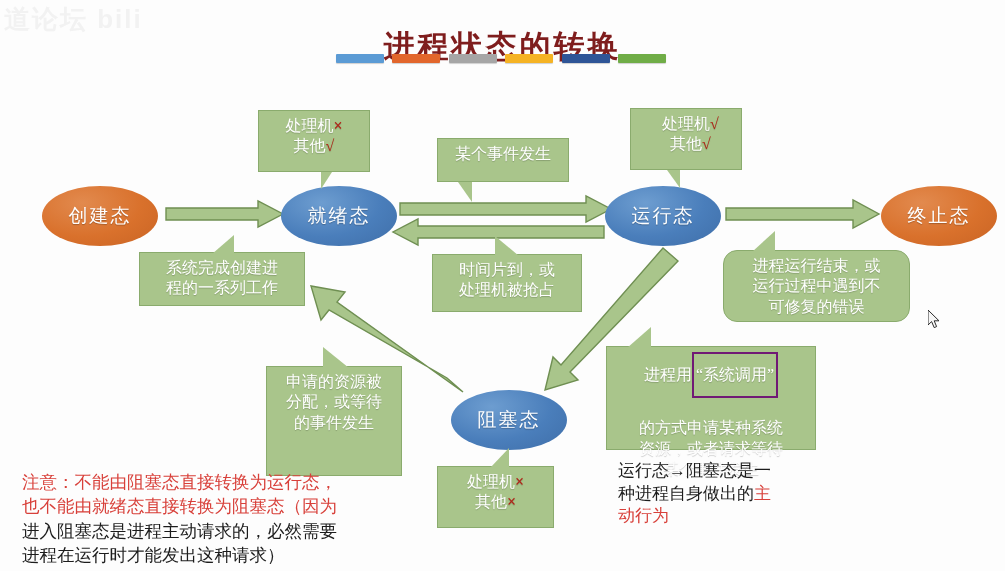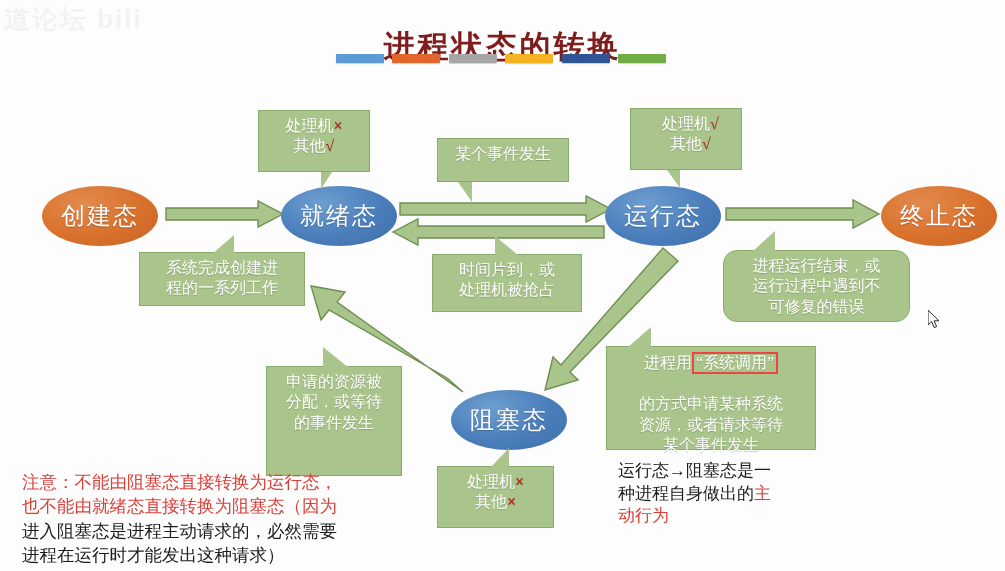--- a/index.html
+++ b/index.html
@@ -18,21 +18,21 @@
   .title{position:absolute;left:0;top:6px;width:1005px;text-align:center;
          font-size:31px;color:#7f1d1d;letter-spacing:3px;
          font-family:"Liberation Serif",serif;font-weight:600;margin-top:20px;}
   .bars{position:absolute;left:336px;top:54px;width:330px;height:10px;
         display:flex;justify-content:space-between;}
   .bars i{display:block;width:48px;height:9px;border-radius:1px;
           box-shadow:0 1px 1px rgba(0,0,0,.18);}
 
   
   .node{position:absolute;border-radius:50%;display:flex;align-items:center;
-        justify-content:center;color:#fff;font-size:24px;letter-spacing:2px;
+        justify-content:center;color:#fff;font-size:19px;letter-spacing:2px;
         text-shadow:0 1px 1px rgba(0,0,0,.25);}
   .node.blue{background:radial-gradient(ellipse at 35% 28%,#6d9dd0 0%,#4a7ebb 55%,#3f6ea8 100%);}
   .node.orange{background:radial-gradient(ellipse at 35% 28%,#e28a4e 0%,#d9712c 55%,#c96424 100%);}
 
   #n-create{left:42px;top:186px;width:116px;height:60px;}
   #n-ready {left:281px;top:186px;width:116px;height:60px;}
   #n-run   {left:605px;top:186px;width:116px;height:60px;}
   #n-term  {left:881px;top:186px;width:116px;height:60px;}
   #n-block {left:451px;top:390px;width:116px;height:60px;}
 
@@ -69,21 +69,21 @@
   #c-res     {left:266px;top:338px;width:136px;height:110px;margin-top:28px;}
   #c-res .tail{left:56px;top:-20px;border-left:26px solid #a9c58b;
                border-top:21px solid transparent;}
   #c-syscall {left:606px;top:346px;width:210px;height:104px;}
   #c-syscall .tail{left:20px;top:-20px;border-right:24px solid #a9c58b;
                    border-top:21px solid transparent;}
   #c-block   {left:437px;top:466px;width:117px;height:62px;}
   #c-block .tail{left:52px;top:-19px;border-right:19px solid #a9c58b;
                  border-top:20px solid transparent;}
 
-  .redbox{border:2px solid #ef4444;padding:0 2px;display:inline-block;line-height:1.12;}
+  .redbox{border:2px solid #701a75;padding:12px 2px;display:inline-block;line-height:1.12;}
 
   
   .txt{position:absolute;color:#1c1c1c;font-size:17px;line-height:1.33;
        letter-spacing:0px;white-space:pre-line;}
   #t-block-ready{left:90px;top:336px;width:190px;}
   #t-run-block  {left:618px;top:460px;width:210px;}
   #t-note       {left:22px;top:470px;width:430px;font-size:17.5px;line-height:1.39;}
   .red{color:#d8403a;}
 
   

